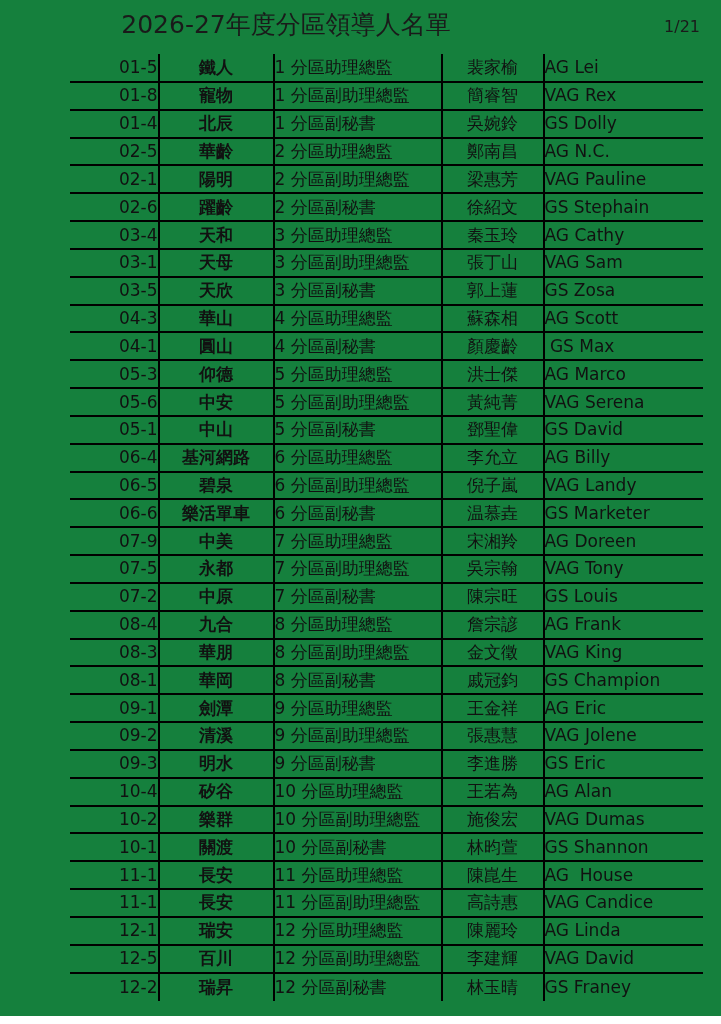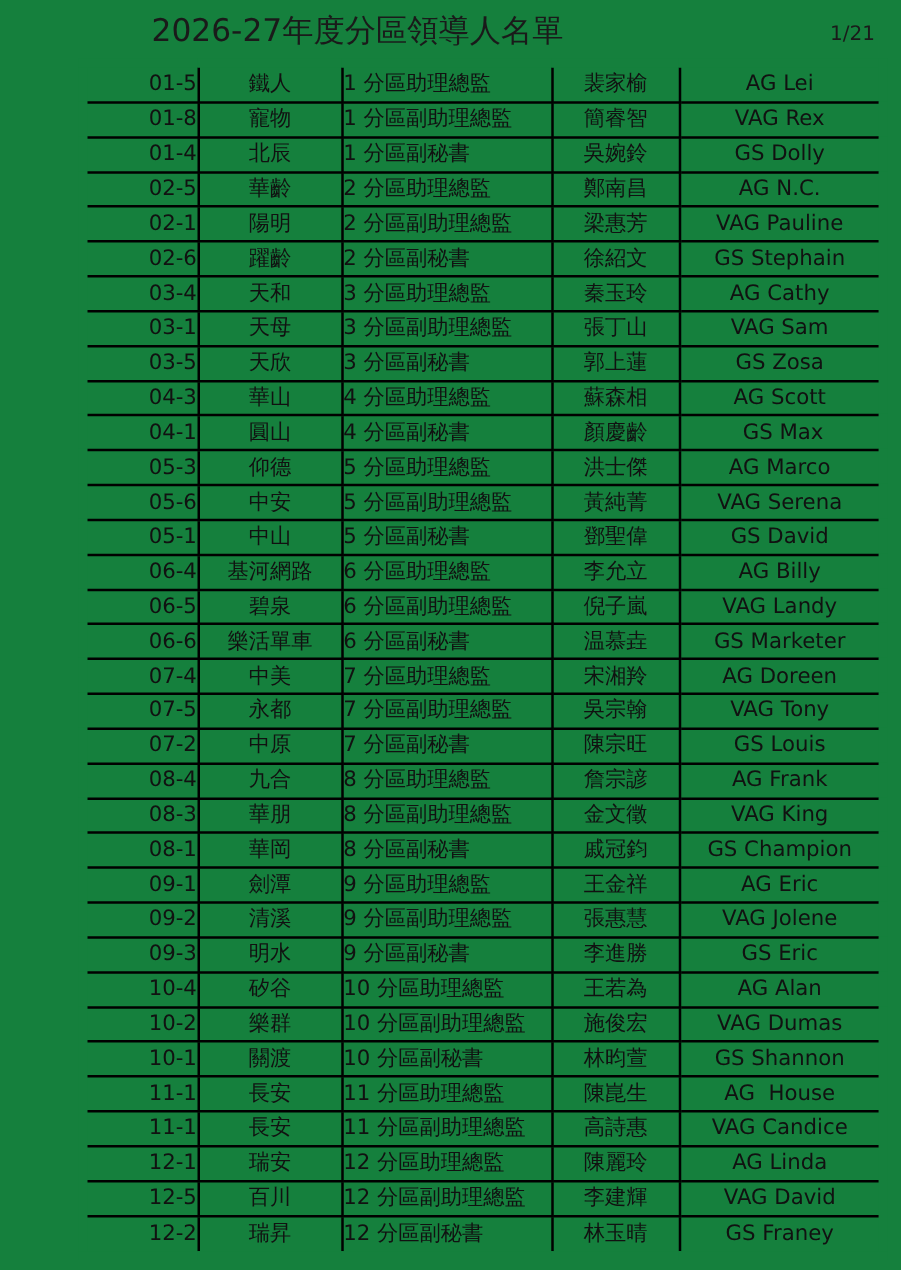--- a/index.html
+++ b/index.html
@@ -53,24 +53,24 @@
     border: 2px solid #000000;
     padding: 0;
     font-size: 17px;
     line-height: 1;
     white-space: pre;
     overflow: hidden;
     vertical-align: middle;
     color: #111111;
   }
   td.code   { text-align: right;  padding-right: 5px; font-size: 18px; }
-  td.club   { text-align: center; }
+  td.club   { text-align: center; font-weight: bold; }
   td.role   { text-align: left;   padding-left: 4px; }
   td.person { text-align: center; }
-  td.en     { text-align: center;   padding-left: 4px; font-size: 18px; }
+  td.en     { text-align: left;   padding-left: 4px; font-size: 18px; }
   col.c-code   { width: 92px; }
   col.c-club   { width: 115px; }
   col.c-role   { width: 168px; }
   col.c-person { width: 102px; }
   col.c-en     { width: 163px; }
 </style>
 </head>
 <body>
 
 <div class="page">
@@ -199,21 +199,21 @@
           <td class="en">VAG Landy</td>
         </tr>
         <tr>
           <td class="code">06-6</td>
           <td class="club">樂活單車</td>
           <td class="role">6 分區副秘書</td>
           <td class="person">温慕垚</td>
           <td class="en">GS Marketer</td>
         </tr>
         <tr>
-          <td class="code">07-4</td>
+          <td class="code">07-9</td>
           <td class="club">中美</td>
           <td class="role">7 分區助理總監</td>
           <td class="person">宋湘羚</td>
           <td class="en">AG Doreen</td>
         </tr>
         <tr>
           <td class="code">07-5</td>
           <td class="club">永都</td>
           <td class="role">7 分區副助理總監</td>
           <td class="person">吳宗翰</td>

